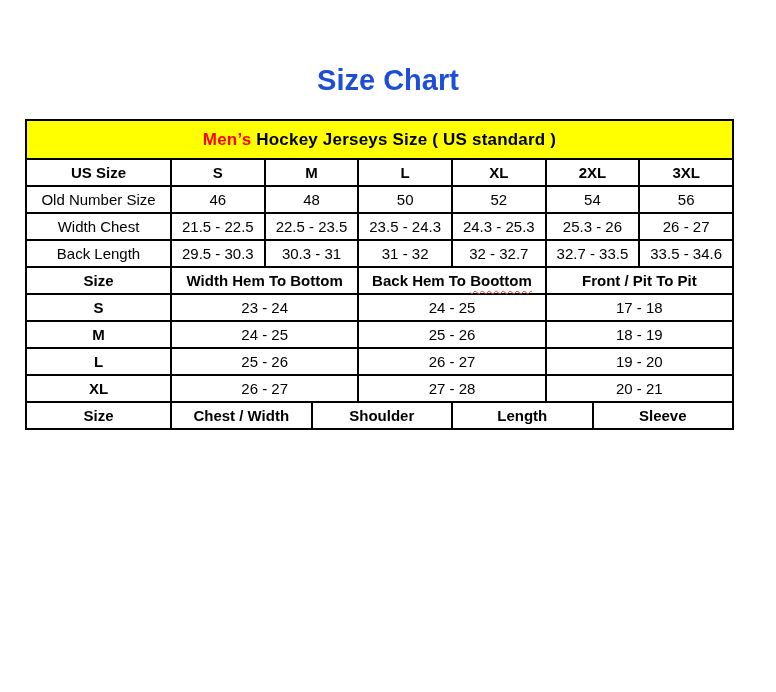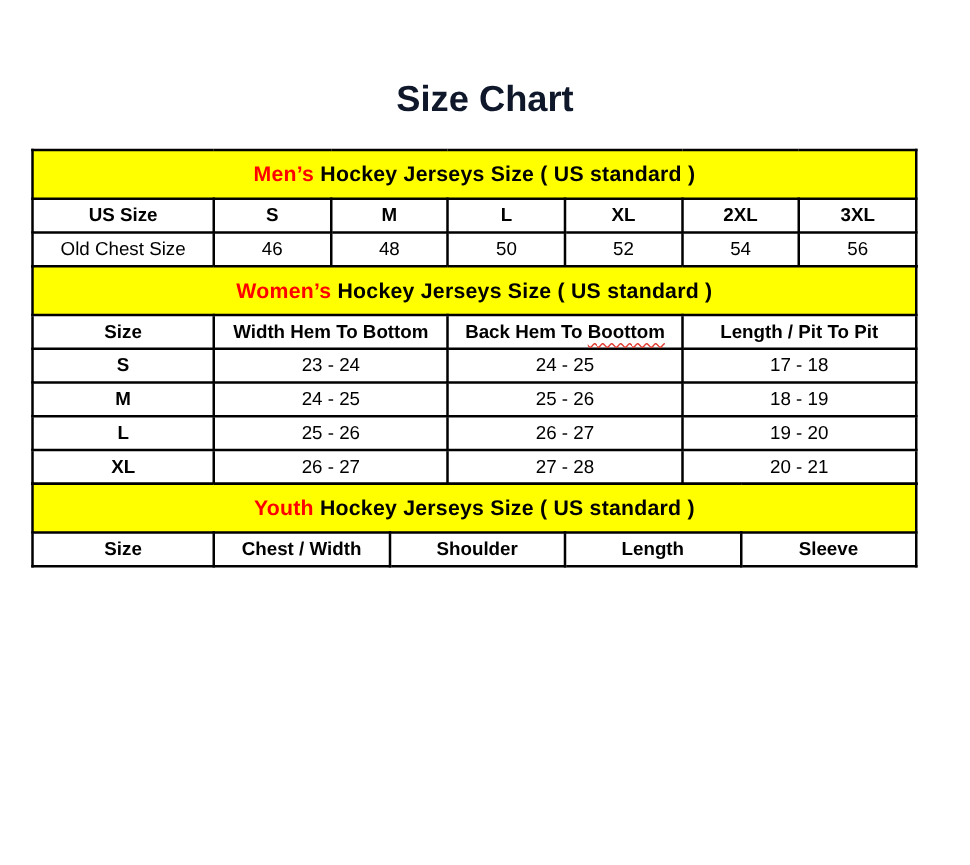--- a/index.html
+++ b/index.html
@@ -9,21 +9,21 @@
     width: 776px;
     height: 692px;
     font-family: "Liberation Sans", sans-serif;
     overflow: hidden;
   }
   .page-title {
     margin-top: 64px;
     text-align: center;
     font-size: 29px;
     font-weight: bold;
-    color: #0f172a;
+    color: #1d4ed8;
     line-height: 32px;
   }
   .chart-wrap {
     margin: 23px 0 0 25px;
     width: 763px;
   }
   table.size-table {
     border-collapse: collapse;
     table-layout: fixed;
     width: 709px;
@@ -92,49 +92,62 @@
     <tr class="cols">
       <th>US Size</th>
       <th>S</th>
       <th>M</th>
       <th>L</th>
       <th>XL</th>
       <th>2XL</th>
       <th>3XL</th>
     </tr>
     <tr class="data">
-      <td class="rl">Old Chest Size</td>
+      <td class="rl">Old Number Size</td>
       <td>46</td>
       <td>48</td>
       <td>50</td>
       <td>52</td>
       <td>54</td>
       <td>56</td>
+    </tr>
+    <tr class="data">
+      <td class="rl">Width Chest</td>
+      <td>21.5 - 22.5</td>
+      <td>22.5 - 23.5</td>
+      <td>23.5 - 24.3</td>
+      <td>24.3 - 25.3</td>
+      <td>25.3 - 26</td>
+      <td>26 - 27</td>
+    </tr>
+    <tr class="data">
+      <td class="rl">Back Length</td>
+      <td>29.5 - 30.3</td>
+      <td>30.3 - 31</td>
+      <td>31 - 32</td>
+      <td>32 - 32.7</td>
+      <td>32.7 - 33.5</td>
+      <td>33.5 - 34.6</td>
     </tr>
   </tbody>
     </table>
 
   <table class="size-table">
     <colgroup>
         <col class="c-label">
         <col>
         <col>
         <col>
       </colgroup>
     <tbody>
-        <tr>
-      <th class="band" colspan="4">
-        <span class="hl">Women’s</span><span> Hockey Jerseys Size ( US standard )</span>
-      </th>
-    </tr>
     <tr class="cols">
       <th>Size</th>
       <th>Width Hem To Bottom</th>
       <th><span>Back Hem To </span><span class="wavy">Boottom</span></th>
-      <th>Length / Pit To Pit</th>
+      <th>Front / Pit To Pit</th>
     </tr>
     <tr class="data">
       <td class="rl-bold">S</td>
       <td>23 - 24</td>
       <td>24 - 25</td>
       <td>17 - 18</td>
     </tr>
     <tr class="data">
       <td class="rl-bold">M</td>
       <td>24 - 25</td>
@@ -158,25 +171,20 @@
 
   <table class="size-table">
     <colgroup>
         <col class="c-label">
         <col>
         <col>
         <col>
         <col>
       </colgroup>
     <tbody>
-        <tr>
-      <th class="band" colspan="5">
-        <span class="hl">Youth</span><span> Hockey Jerseys Size ( US standard )</span>
-      </th>
-    </tr>
     <tr class="cols">
       <th>Size</th>
       <th>Chest / Width</th>
       <th>Shoulder</th>
       <th>Length</th>
       <th>Sleeve</th>
     </tr>
   </tbody>
     </table>
 

